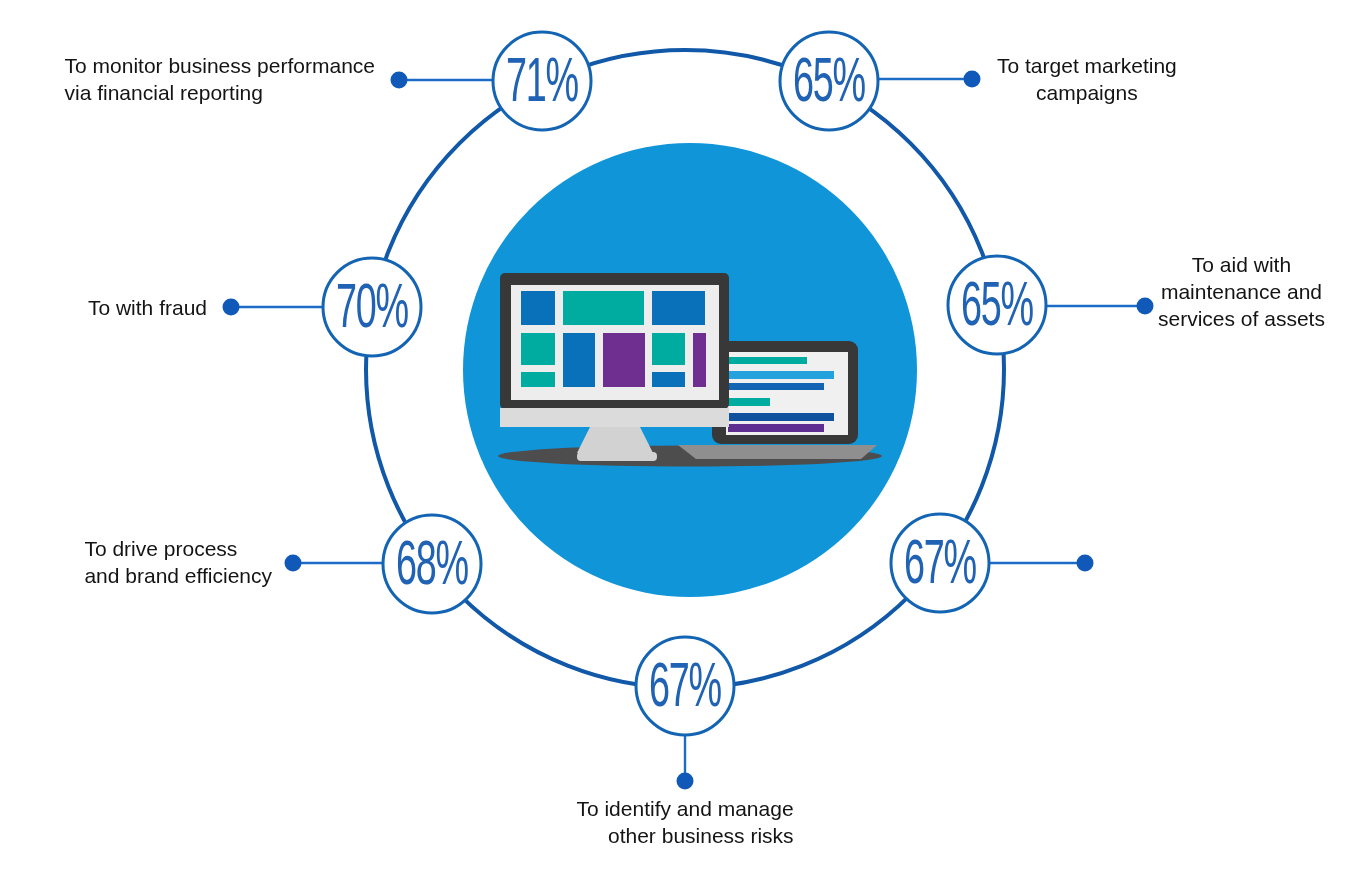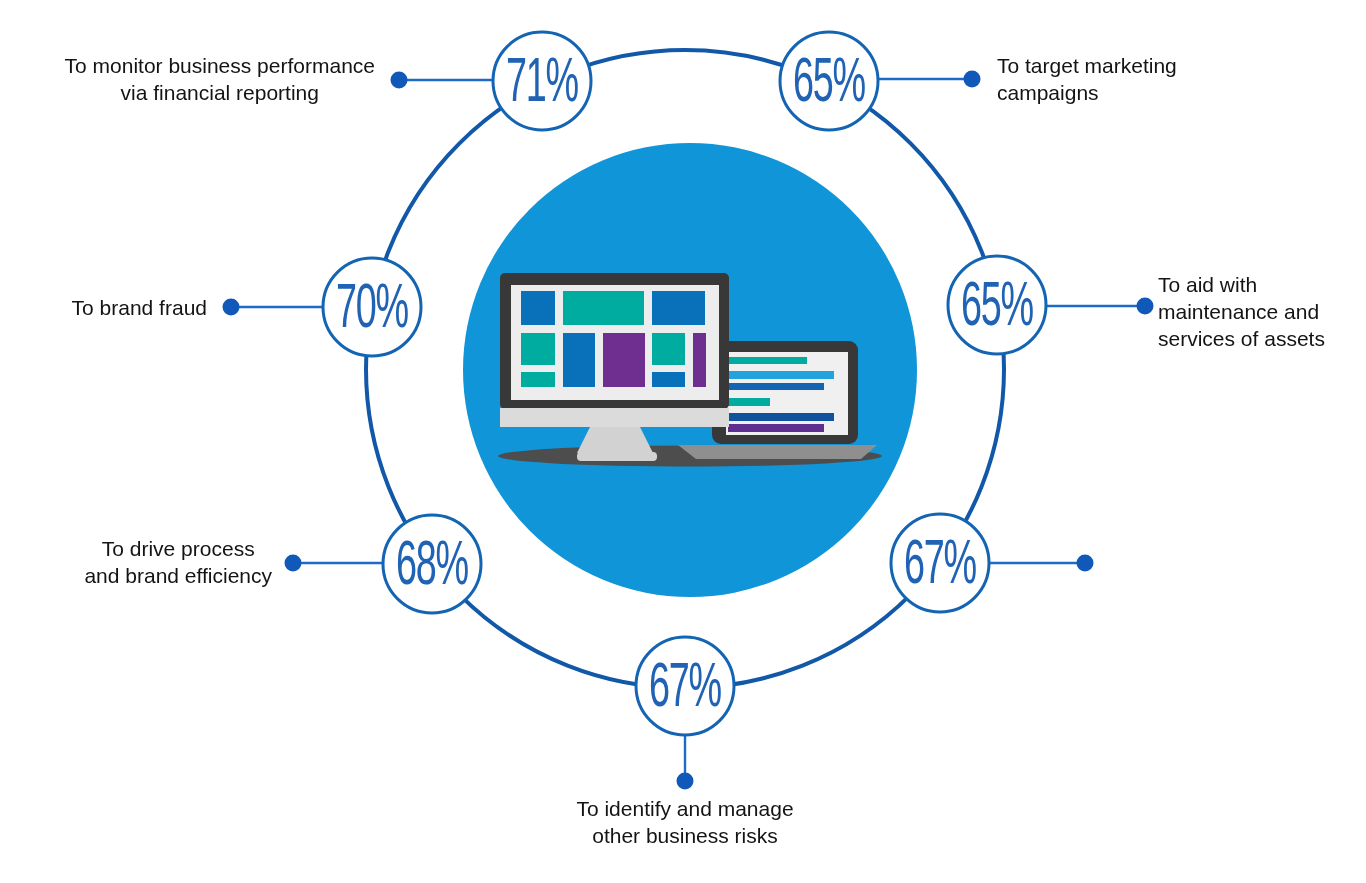--- a/index.html
+++ b/index.html
@@ -21,23 +21,24 @@
     color:#2062b4;
     white-space:nowrap;
     line-height:1;
   }
   .lbl{
     position:absolute;
     font-size:21px;
     line-height:27px;
     color:#141414;
     white-space:pre-line;
+    text-align:center;
   }
-  .lbl.right{text-align:center;}
-  .lbl.center{text-align:center;transform:translateX(-50%);}
+  .lbl.right{text-align:left;}
+  .lbl.center{text-align:right;transform:translateX(-50%);}
 </style>
 </head>
 <body>
 
 <div class="stage">
 
   <svg width="1366" height="883" viewBox="0 0 1366 883">
 
     <circle cx="685" cy="369" r="319" fill="none" stroke="#1158a8" stroke-width="4"></circle>
 
@@ -109,22 +110,22 @@
   <div class="pct" style="left:997px;top:305px">65%</div>
   <div class="pct" style="left:940px;top:563px">67%</div>
   <div class="pct" style="left:685px;top:686px">67%</div>
   <div class="pct" style="left:432px;top:564px">68%</div>
   <div class="pct" style="left:372px;top:307px">70%</div>
 
   <div class="lbl right" style="right:991px;top:52px">To monitor business performance
 via financial reporting</div>
   <div class="lbl" style="left:997px;top:52px">To target marketing
 campaigns</div>
-  <div class="lbl" style="left:1158px;top:271px">To aid with
+  <div class="lbl" style="left:1158px;top:251px">To aid with
 maintenance and
 services of assets</div>
   <div class="lbl center" style="left:685px;top:795px">To identify and manage
 other business risks</div>
   <div class="lbl right" style="right:1094px;top:535px">To drive process
 and brand efficiency</div>
-  <div class="lbl right" style="right:1159px;top:294px">To brand fraud</div>
+  <div class="lbl right" style="right:1159px;top:294px">To with fraud</div>
 
 </div>
 
 </body></html>

